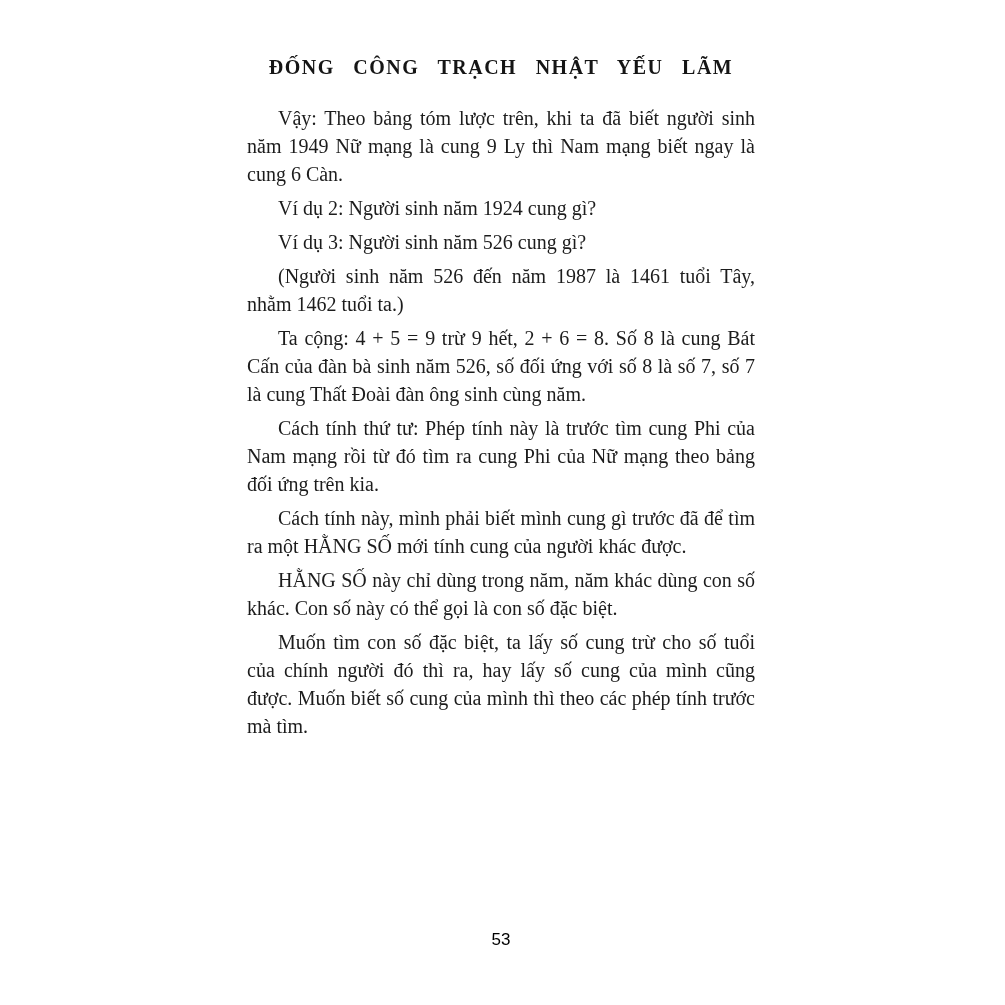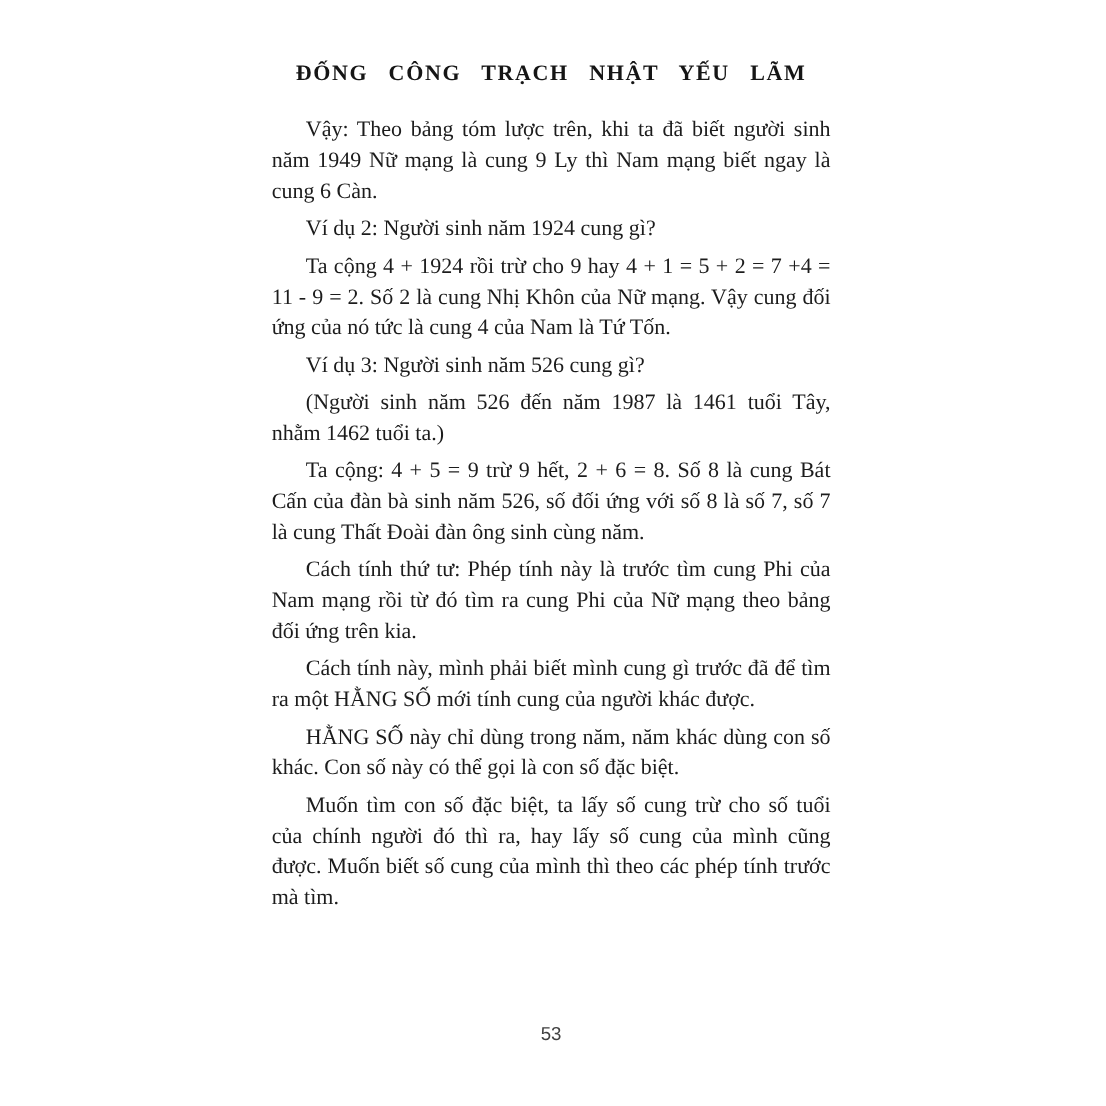--- a/index.html
+++ b/index.html
@@ -48,37 +48,36 @@
     font-weight: normal;
   }
   .page-number {
     position: absolute;
     top: 930px;
     left: 247px;
     width: 508px;
     text-align: center;
     font-family: "Liberation Sans", "DejaVu Sans", sans-serif;
     font-size: 17px;
-    color: #404040;
+    color: #000000;
   }
 </style>
 </head>
 <body>
 
 <div class="page">
 
   <div class="book-title">ĐỐNG CÔNG TRẠCH NHẬT YẾU LÃM</div>
 
   <div class="text-column">
 
     <p class="para"><span>Vậy: Theo bảng tóm lược trên, khi ta đã biết người sinh năm 1949 Nữ mạng là cung 9 Ly thì Nam mạng biết ngay là cung 6 Càn.</span></p>
 
     <p class="para"><span class="lead-underline">Ví dụ 2:</span><span> Người sinh năm 1924 cung gì?</span></p>
 
-    <p class="para"><span>Ta cộng 4 + 1924 rồi trừ cho 9 hay 4 + 1 = 5 + 2 = 7 +4 = 11 - 9 = 2. Số 2 là cung Nhị Khôn của Nữ mạng. Vậy cung đối ứng của nó tức là cung 4 của Nam là Tứ Tốn.</span></p>
 
     <p class="para"><span class="lead-underline">Ví dụ 3:</span><span> Người sinh năm 526 cung gì?</span></p>
 
     <p class="para"><span>(Người sinh năm 526 đến năm 1987 là 1461 tuổi Tây, nhằm 1462 tuổi ta.)</span></p>
 
     <p class="para"><span>Ta cộng: 4 + 5 = 9 trừ 9 hết, 2 + 6 = 8. Số 8 là cung Bát Cấn của đàn bà sinh năm 526, số đối ứng với số 8 là số 7, số 7 là cung Thất Đoài đàn ông sinh cùng năm.</span></p>
 
     <p class="para"><span class="lead-bold">Cách tính thứ tư:</span><span> Phép tính này là trước tìm cung Phi của Nam mạng rồi từ đó tìm ra cung Phi của Nữ mạng theo bảng đối ứng trên kia.</span></p>
 
     <p class="para"><span>Cách tính này, mình phải biết mình cung gì trước đã để tìm ra một HẰNG SỐ mới tính cung của người khác được.</span></p>

